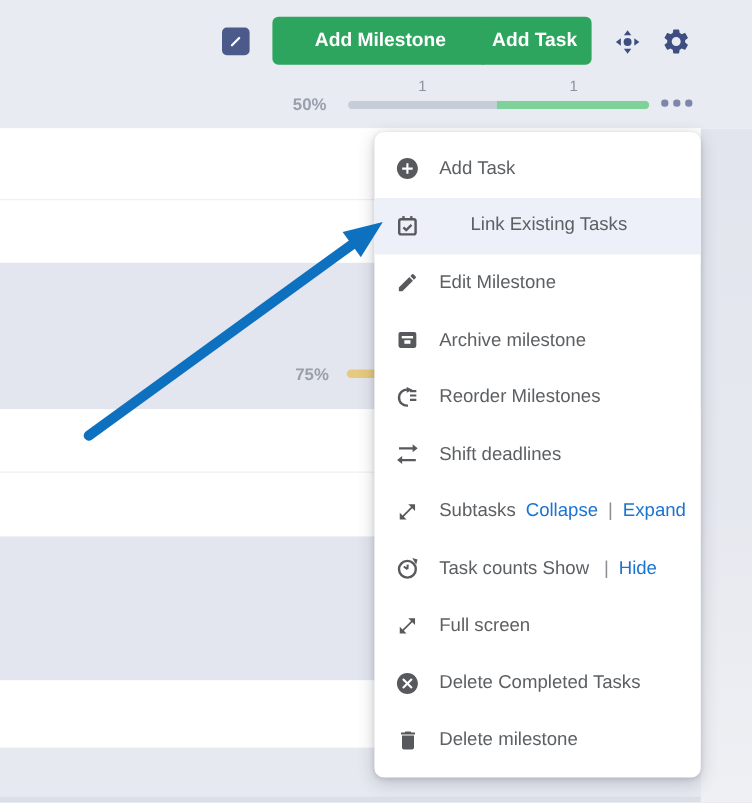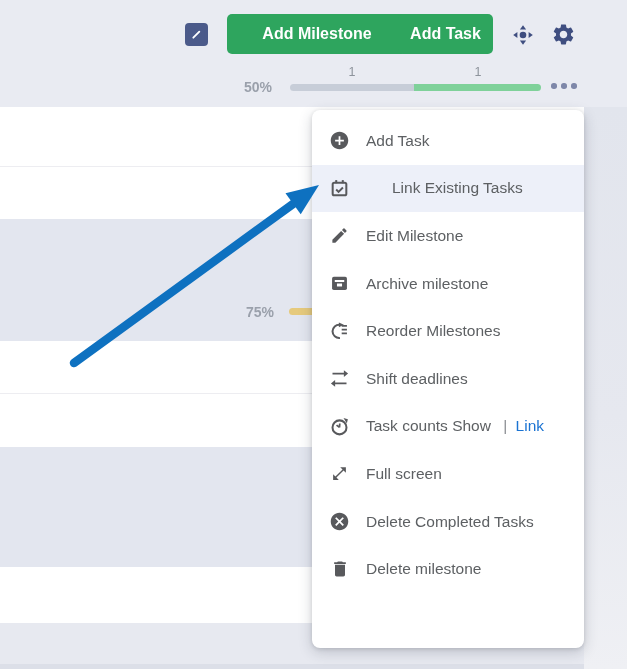--- a/index.html
+++ b/index.html
@@ -186,33 +186,46 @@
     <div class="mi">
       <span class="ic">
         <svg width="21" height="21" viewBox="0 0 24 24" fill="#58595c">
           <polygon points="4,5.3 17,5.3 17,2.6 21.8,6.4 17,10.2 17,7.5 4,7.5"></polygon>
           <polygon points="20,16.5 7,16.5 7,13.8 2.2,17.6 7,21.4 7,18.7 20,18.7"></polygon>
         </svg>
       </span>
       <span class="txt">Shift deadlines</span>
     </div>
 
+    <div class="mi">
+      <span class="ic">
+        <svg width="17" height="17" viewBox="0 0 24 24" fill="#58595c">
+          <path d="M21 11V3h-8l3.29 3.29-10 10L3 13v8h8l-3.29-3.29 10-10L21 11z"></path>
+        </svg>
+      </span>
+      <span class="txt">
+        <span style="margin-right: 4px;">Subtasks</span>
+        <span class="lnk">Collapse</span>
+        <span class="sep" style="margin: 0px 4px;">|</span>
+        <span class="lnk">Expand</span>
+      </span>
+    </div>
 
     <div class="mi">
       <span class="ic">
         <svg width="21" height="21" viewBox="0 0 24 24">
           <circle cx="12" cy="13" r="8" fill="none" stroke="#58595c" stroke-width="2.3"></circle>
           <path d="M12 13 L8.6 10.4 M12 13 L12.3 8.6" stroke="#58595c" stroke-width="2"></path>
           <path d="M16.6 2.4 L21.6 3.6 L20.4 8.6 Z" fill="#58595c"></path>
         </svg>
       </span>
       <span class="txt">
         <span style="margin-right: 4px; margin-top: 40px;">Task counts Show</span>
         <span class="sep" style="margin: 0px 4px;">|</span>
-        <span class="lnk">Link</span>
+        <span class="lnk">Hide</span>
       </span>
     </div>
 
     <div class="mi">
       <span class="ic">
         <svg width="17" height="17" viewBox="0 0 24 24" fill="#58595c">
           <path d="M21 11V3h-8l3.29 3.29-10 10L3 13v8h8l-3.29-3.29 10-10L21 11z"></path>
         </svg>
       </span>
       <span class="txt">Full screen</span>

